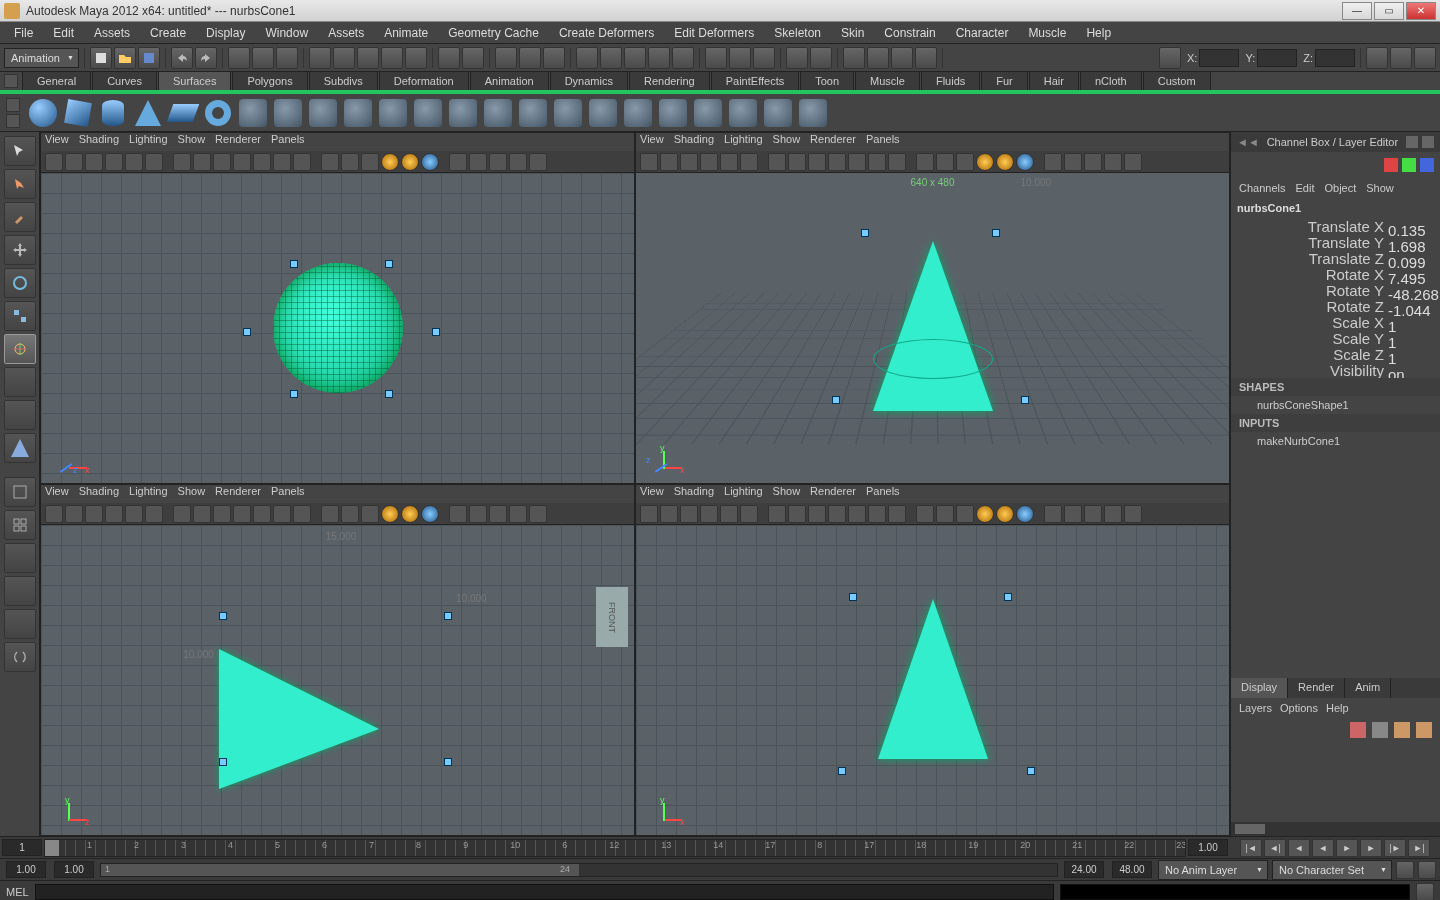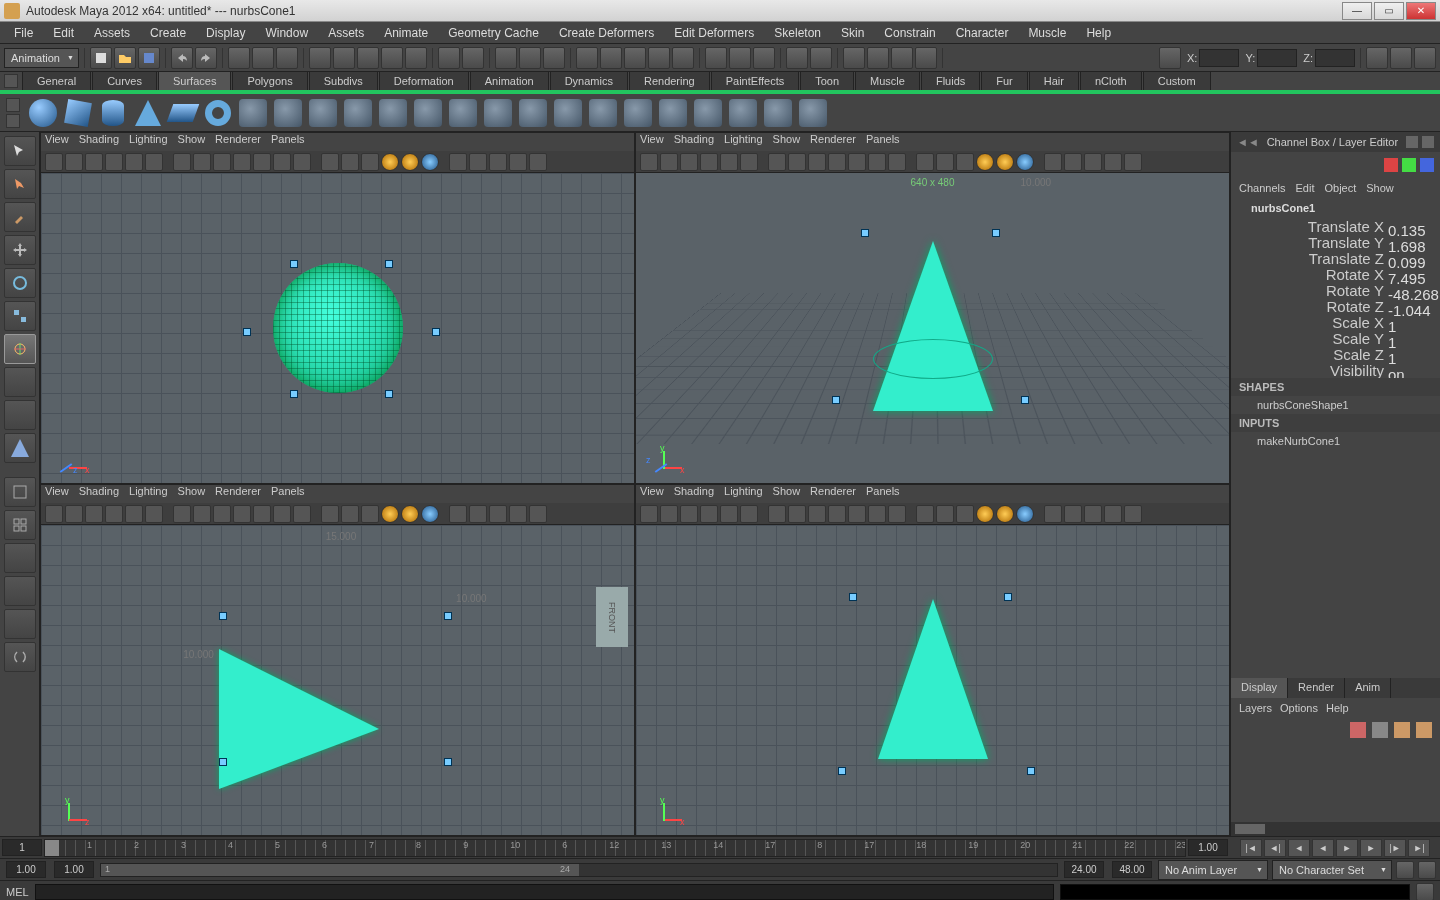--- a/index.html
+++ b/index.html
@@ -66,21 +66,21 @@
 .manip.sq { background: #7cf; border: 1px solid #035; }
 .vp-label { position: absolute; color: #777; font-size: 10px; }
 .right-panel { width: 210px; background: #444; border-left: 1px solid #222; display: flex; flex-direction: column; }
 .rp-title { height: 20px; background: #3a3a3a; display: flex; align-items: center; padding: 0 6px; font-size: 11px; color: #ccc; justify-content: space-between; }
 .rp-title-icons { display: flex; gap: 4px; }
 .rp-icon-sm { width: 12px; height: 12px; background: #666; }
 .chan-hdr { height: 26px; display: flex; align-items: center; justify-content: flex-end; padding: 0 6px; gap: 4px; }
 .chan-ico { width: 14px; height: 14px; }
 .chan-ico.r { background: #d44; } .chan-ico.g { background: #4d4; } .chan-ico.b { background: #46d; }
 .chan-tabs { display: flex; gap: 10px; padding: 4px 8px; font-size: 11px; color: #ccc; }
-.obj-name { padding: 4px 20px; font-size: 11px; color: #ddd; font-weight: bold; }
+.obj-name { padding: 4px 6px; font-size: 11px; color: #ddd; font-weight: bold; }
 .chan-row { display: flex; justify-content: flex-end; align-items: center; padding: 1px 8px; font-size: 15px; height: 16px; }
 .chan-label { color: #ccc; text-align: right; margin-right: 4px; }
 .chan-val { width: 44px; text-align: left; color: #ddd; margin-top: 8px; }
 .sect-hdr { padding: 3px 8px; font-size: 11px; color: #bbb; font-weight: bold; background: #3e3e3e; }
 .sect-item { padding: 3px 26px; font-size: 11px; color: #ccc; }
 .rp-fill { flex: 1; }
 .rp-bottom-tabs { display: flex; height: 20px; background: #3a3a3a; font-size: 11px; }
 .rp-btab { padding: 3px 10px; border-right: 1px solid #222; }
 .rp-btab.active { background: #555; }
 .rp-layer-bar { display: flex; gap: 8px; padding: 4px 8px; font-size: 11px; }

